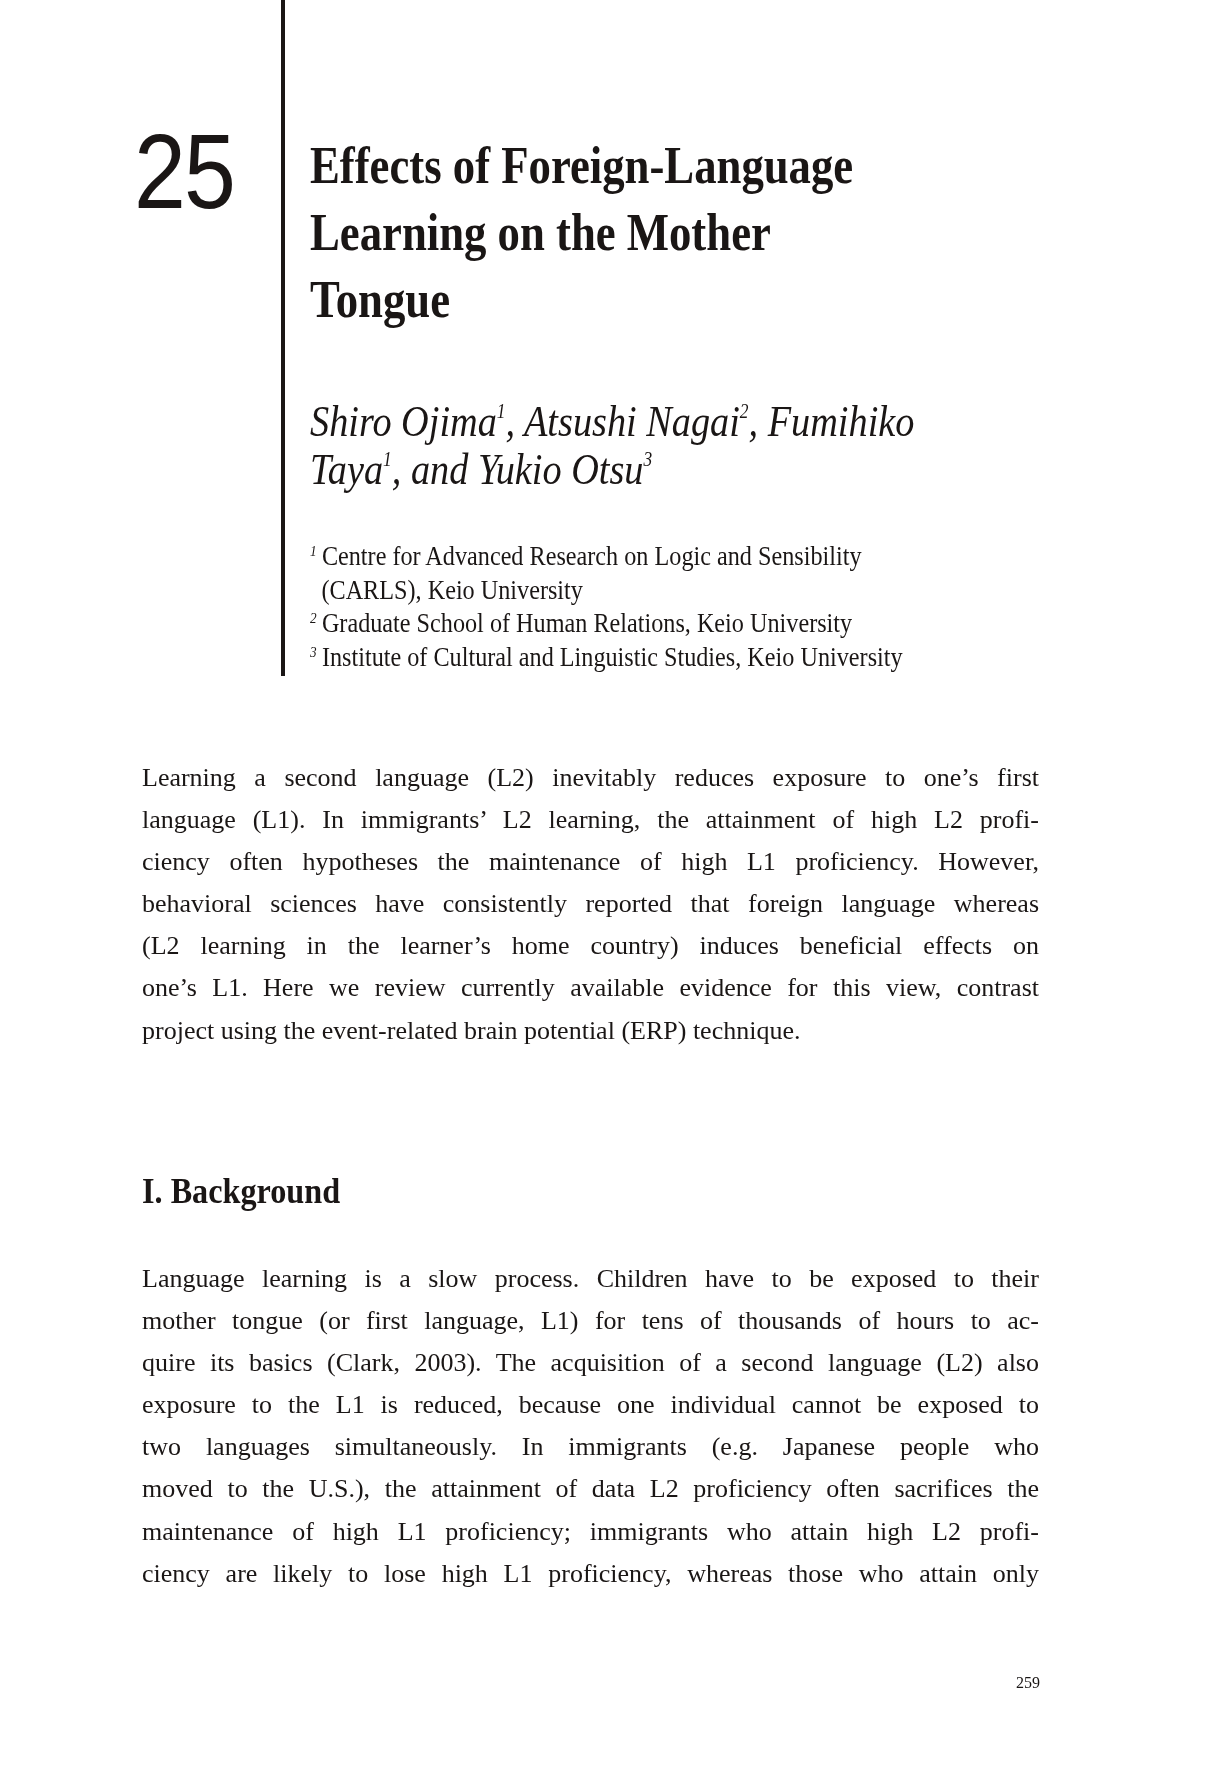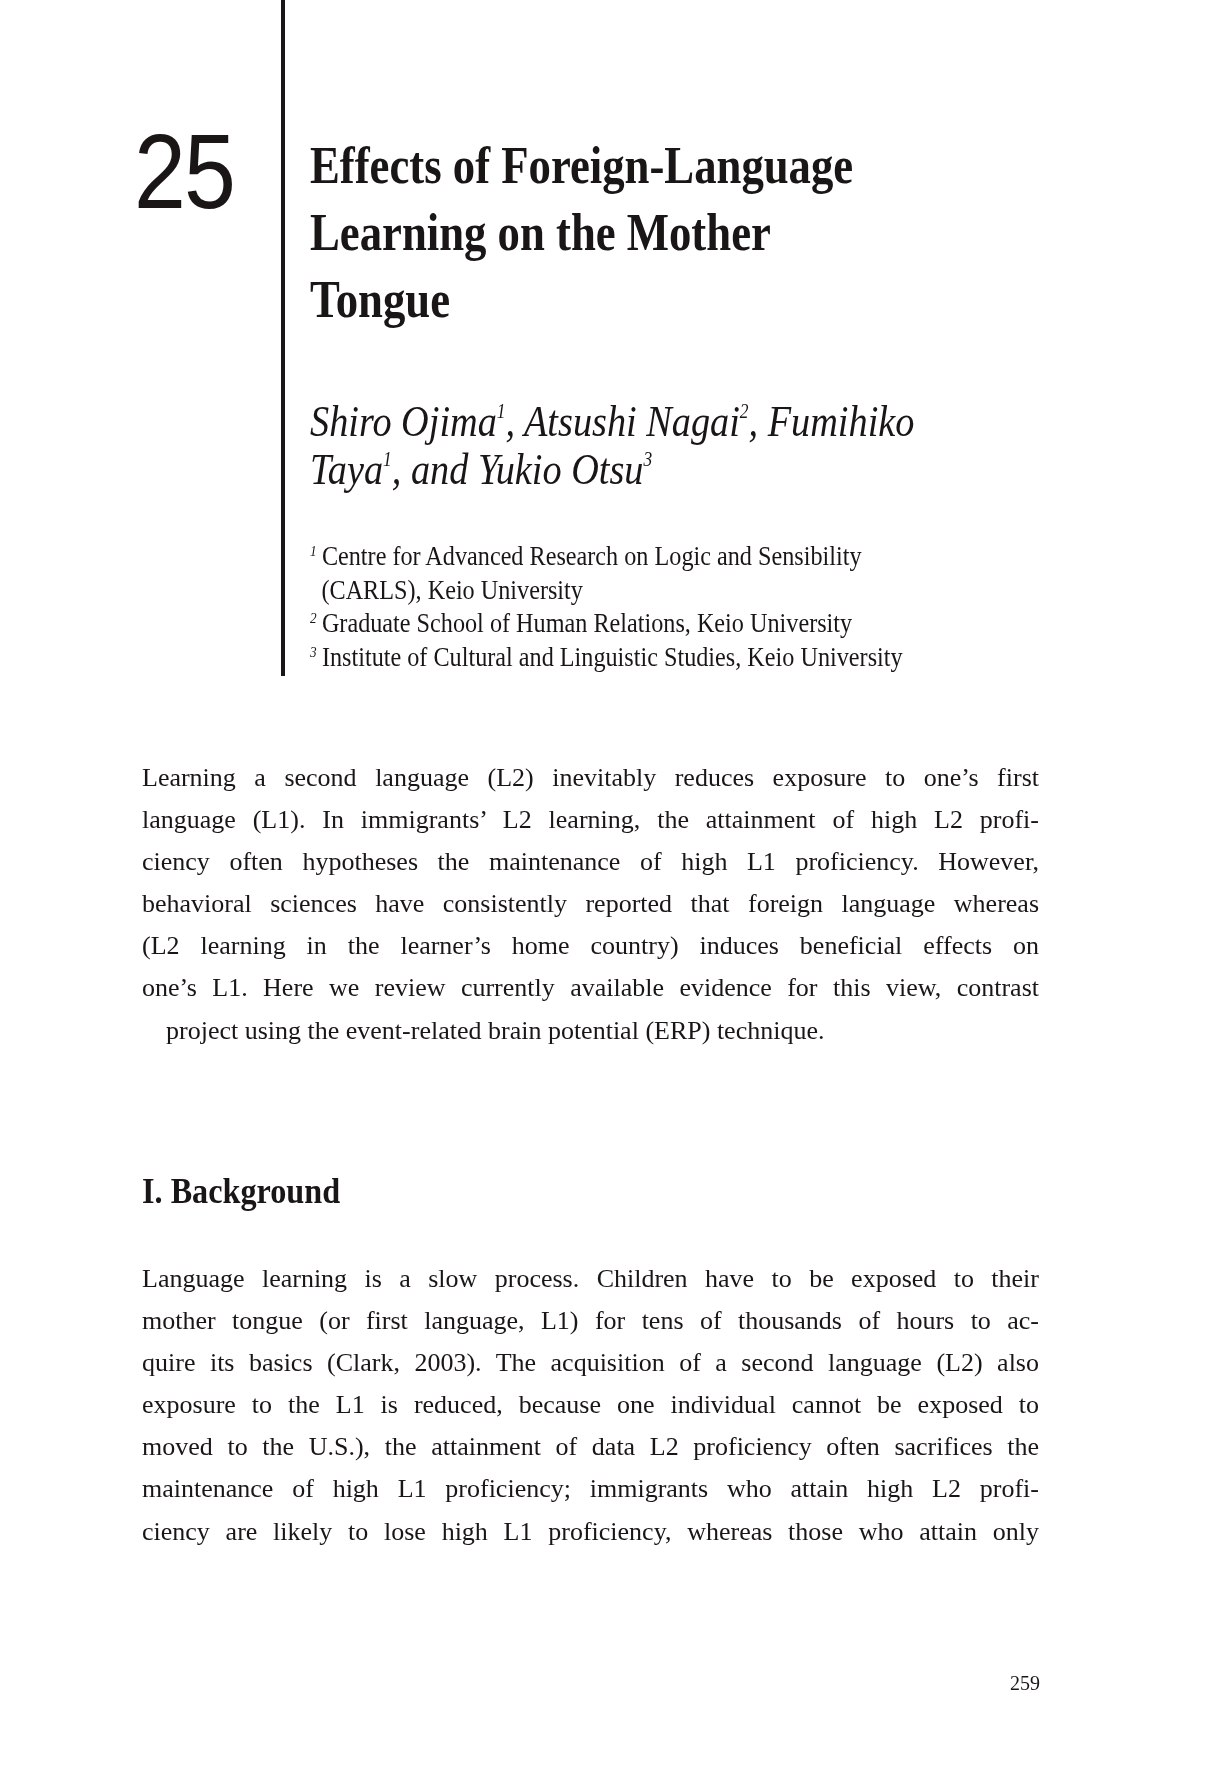--- a/index.html
+++ b/index.html
@@ -8,23 +8,23 @@
   .chapnum { position: absolute; left: 134px; top: 118px; font-family: "Liberation Sans", sans-serif; font-size: 106px; line-height: 1; letter-spacing: -2px; transform: scaleX(0.88); transform-origin: left top; font-weight: 400; }
   .title { position: absolute; left: 310px; top: 132px; width: 780px; font-family: "Liberation Serif", serif; font-weight: 700; font-size: 52px; line-height: 67px; transform: scaleX(0.86); transform-origin: left top; white-space: nowrap; }
   .authors { position: absolute; left: 310px; top: 398px; font-family: "Liberation Serif", serif; font-style: italic; font-size: 44px; line-height: 48px; transform: scaleX(0.87); transform-origin: left top; white-space: nowrap; }
   .authors sup { font-size: 20px; vertical-align: 18px; line-height: 0; }
   .affils { position: absolute; left: 310px; top: 539px; font-family: "Liberation Serif", serif; font-size: 27.5px; line-height: 33.7px; transform: scaleX(0.88); transform-origin: left top; white-space: nowrap; }
   .affils .af { display: block; }
   .affils sup { font-size: 15px; font-style: italic; vertical-align: 9px; line-height: 0; margin-right: 6px; }
   .affils .indent { padding-left: 13px; }
   .para { position: absolute; left: 142px; width: 897px; font-family: "Liberation Serif", serif; font-size: 26px; line-height: 42.1px; text-align: justify; }
   .para .ln { display: block; white-space: nowrap; text-align-last: justify; text-align: justify; }
-  .para .ln.last { text-align-last: left; margin-left: 24px; }
+  .para .ln.last { text-align-last: left; }
   .heading { position: absolute; left: 142px; top: 1170px; font-family: "Liberation Serif", serif; font-weight: 700; font-size: 35px; line-height: 44px; transform: scaleX(0.92); transform-origin: left top; white-space: nowrap; }
-  .pagenum { position: absolute; left: 990px; top: 1668px; width: 50px; text-align: right; font-family: "Liberation Serif", serif; font-size: 20px; line-height: 30px; }
+  .pagenum { position: absolute; left: 990px; top: 1668px; width: 50px; text-align: right; font-family: "Liberation Serif", serif; font-size: 16px; line-height: 30px; }
 </style>
 </head>
 <body>
 
 <div class="vrule"></div>
 
 <div class="chapnum">25</div>
 
 <div class="title">
   <div>Effects of Foreign-Language</div>
@@ -58,18 +58,19 @@
     <span class="ln last">project using the event-related brain potential (ERP) technique.</span>
   </div>
 
 <div class="heading">I. Background</div>
 
 <div class="para" style="top: 1258px;" id="body1">
     <span class="ln">Language learning is a slow process. Children have to be exposed to their</span>
     <span class="ln">mother tongue (or first language, L1) for tens of thousands of hours to ac-</span>
     <span class="ln">quire its basics (Clark, 2003). The acquisition of a second language (L2) also</span>
     <span class="ln">exposure to the L1 is reduced, because one individual cannot be exposed to</span>
+    <span class="ln">two languages simultaneously. In immigrants (e.g. Japanese people who</span>
     <span class="ln">moved to the U.S.), the attainment of data L2 proficiency often sacrifices the</span>
     <span class="ln">maintenance of high L1 proficiency; immigrants who attain high L2 profi-</span>
     <span class="ln">ciency are likely to lose high L1 proficiency, whereas those who attain only</span>
   </div>
 
 <div class="pagenum">259</div>
 
 </body></html>

